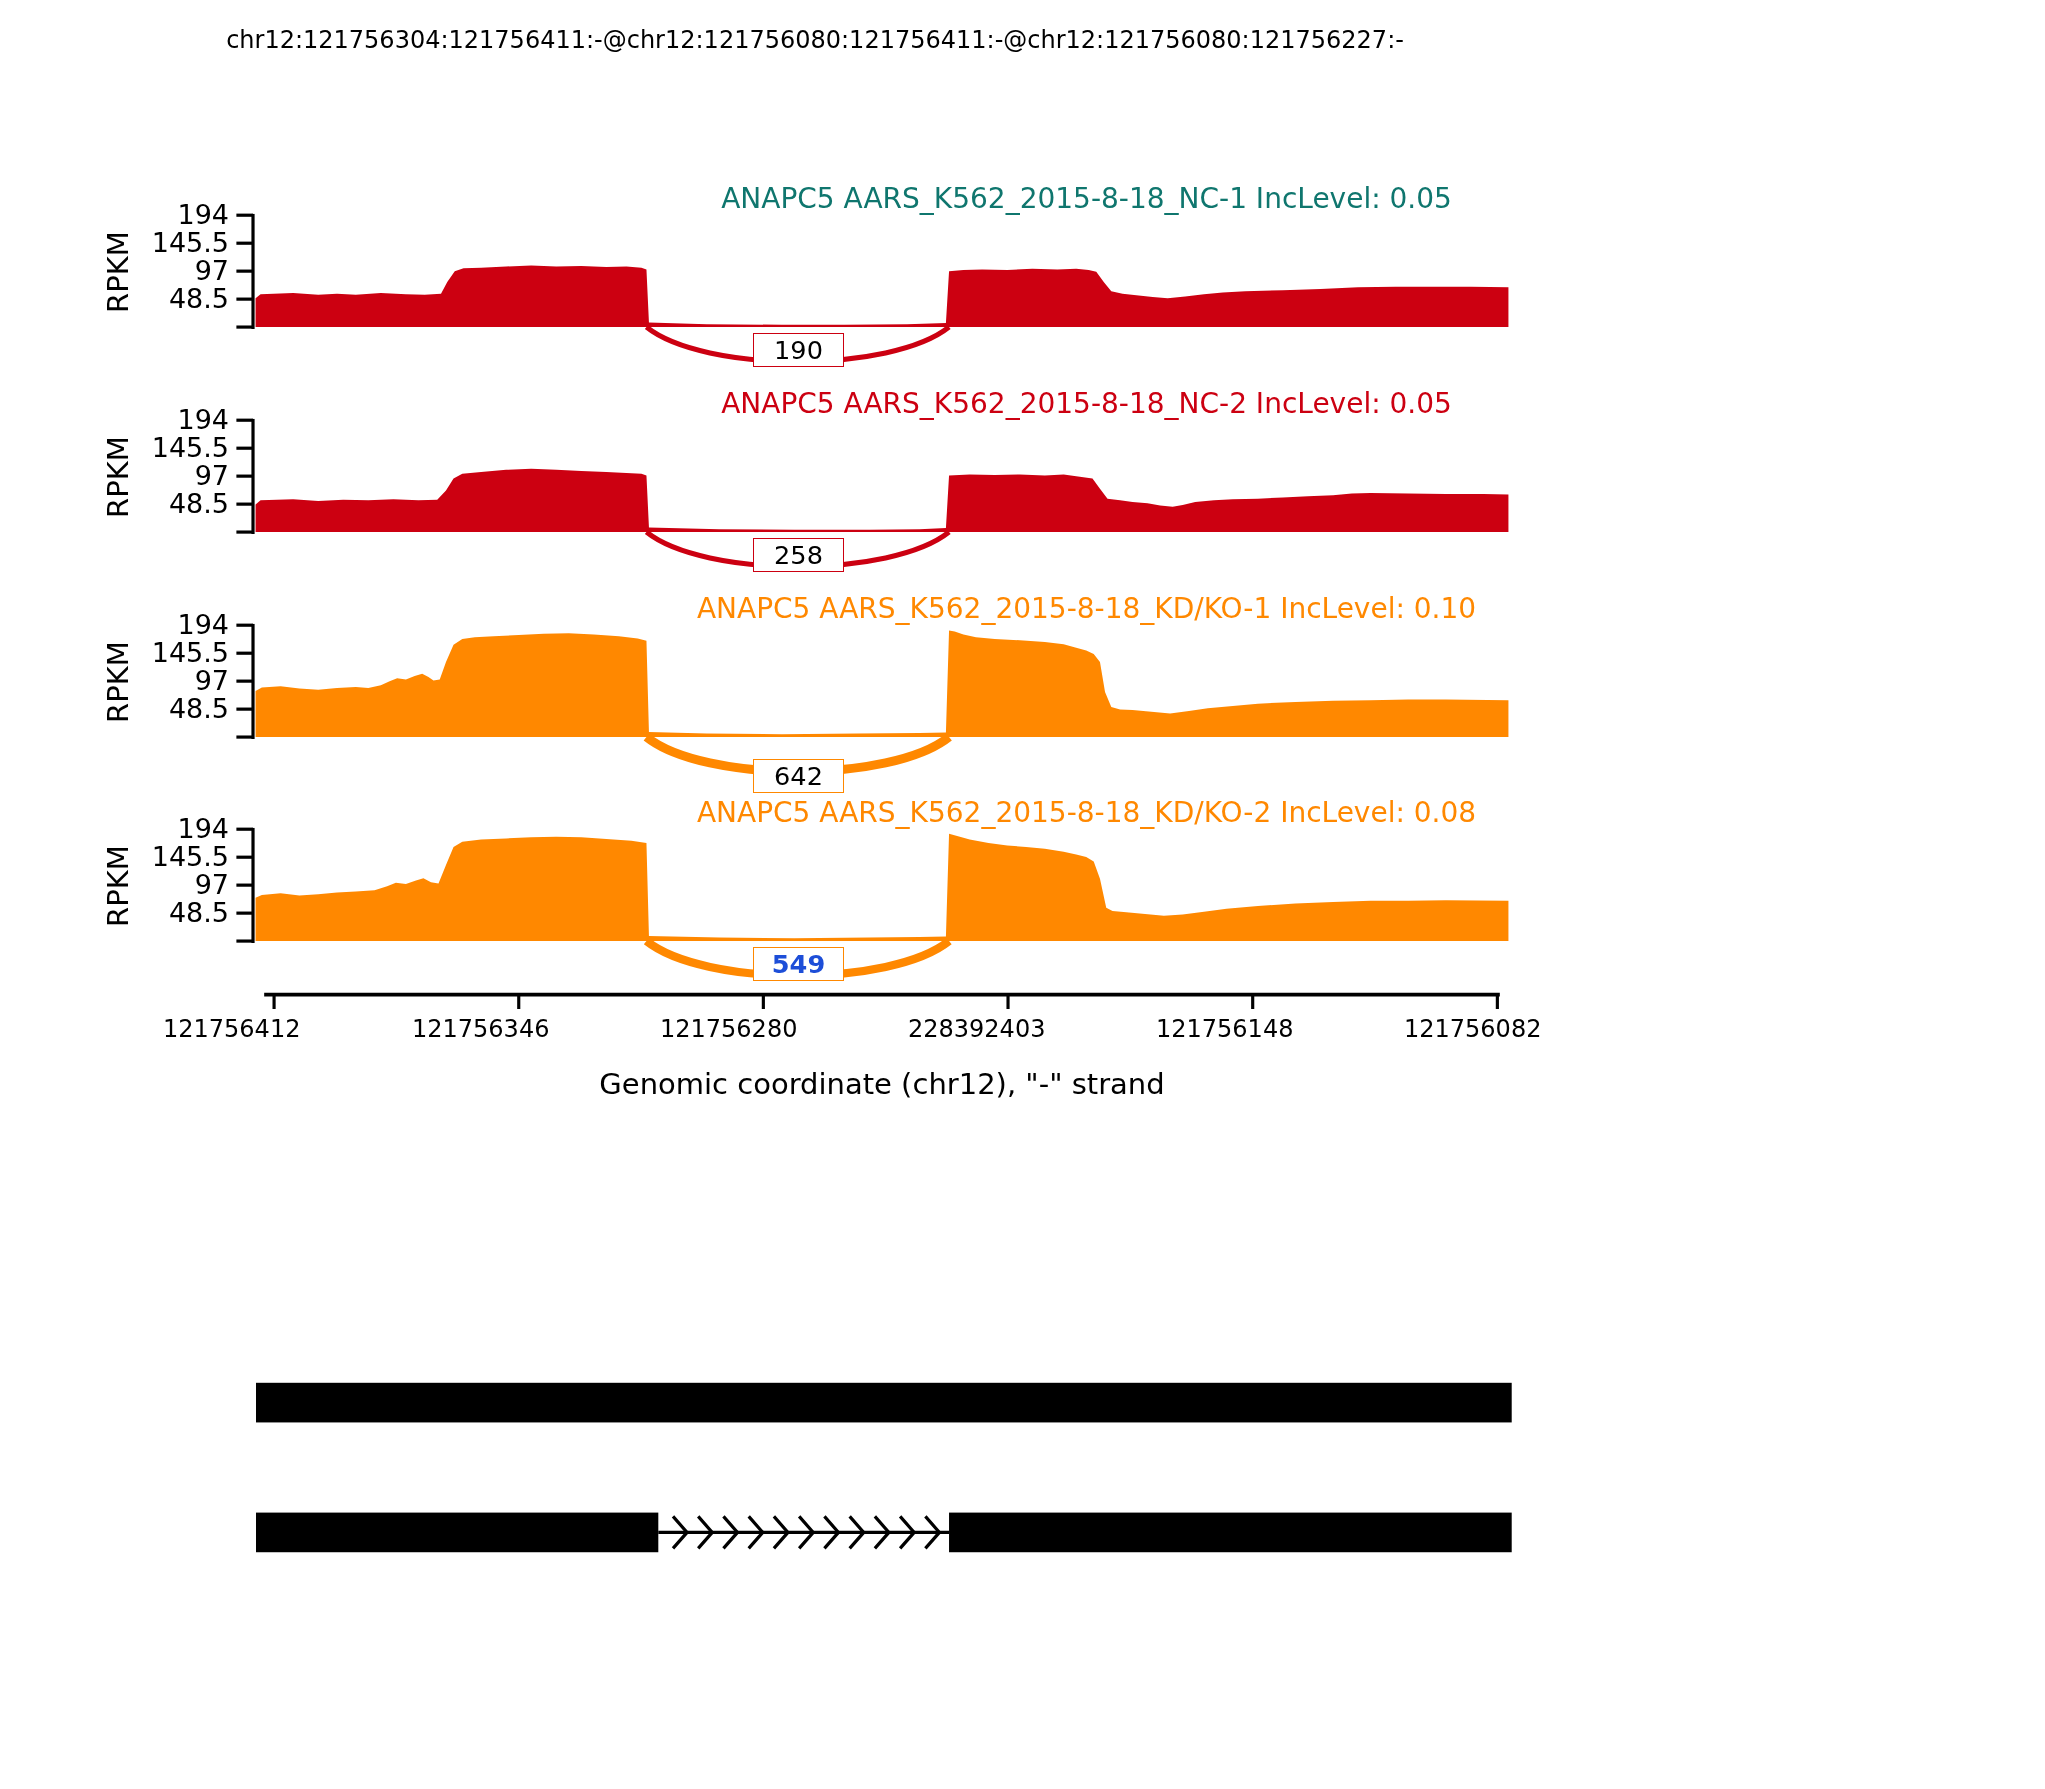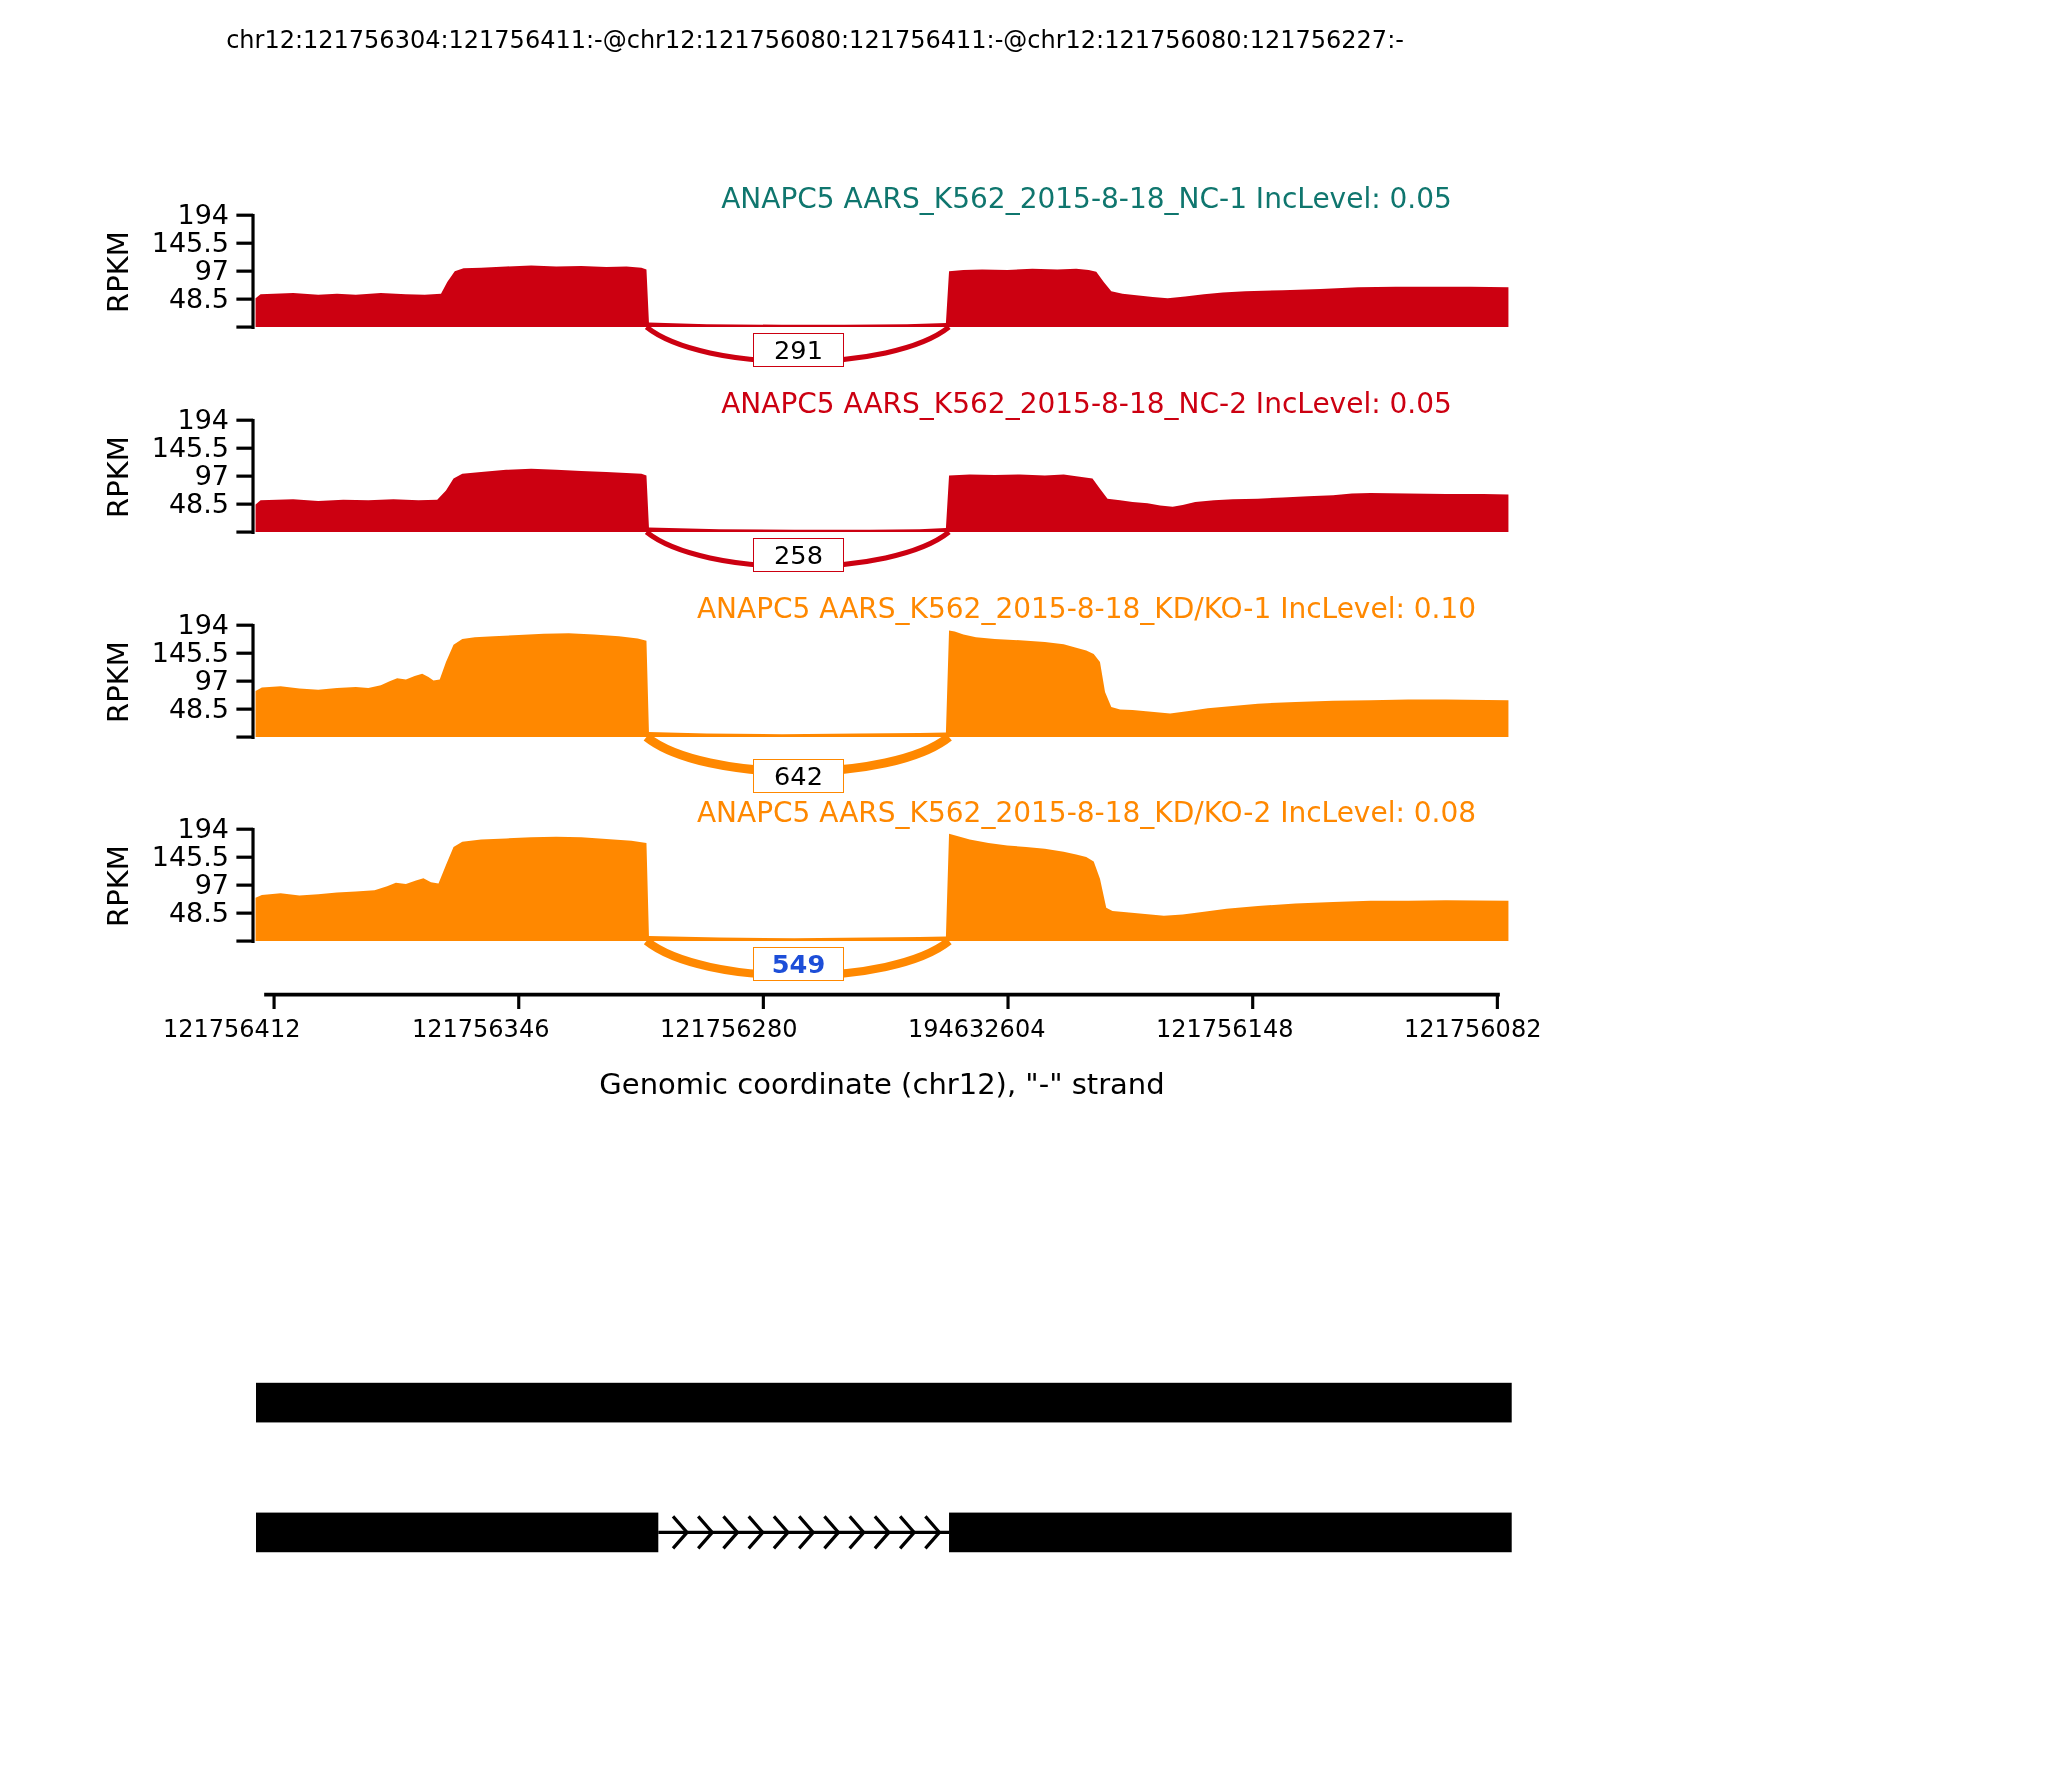--- a/index.html
+++ b/index.html
@@ -47,21 +47,21 @@
           <line x1="10" y1="0.0" x2="36" y2="0.0"></line>
           <line x1="10" y1="43.8" x2="36" y2="43.8"></line>
           <line x1="10" y1="87.5" x2="36" y2="87.5"></line>
           <line x1="10" y1="131.3" x2="36" y2="131.3"></line>
           <line x1="10" y1="175.0" x2="36" y2="175.0"></line>
         </g>
         <polygon points="40.0,175.0 40.0,129.9 47.8,123.6 98.8,121.8 138.0,124.5 167.4,122.7 196.8,124.5 236.0,121.8 275.2,123.6 304.6,124.5 330.1,122.7 339.9,104.6 351.6,87.5 365.4,83.0 392.8,82.1 432.0,80.3 471.2,78.5 510.4,80.3 549.6,79.4 588.8,81.2 620.2,80.3 643.7,82.1 651.5,84.8 655.4,167.8 745.6,170.5 863.2,171.4 961.2,171.4 1059.2,170.5 1120.0,168.7 1124.9,87.5 1147.4,85.7 1176.8,84.8 1216.0,85.7 1255.2,83.9 1294.4,84.8 1323.8,83.9 1343.4,85.7 1355.2,88.4 1366.9,104.6 1378.7,119.1 1396.3,122.7 1417.9,125.4 1443.4,128.1 1466.9,129.9 1494.3,127.2 1523.7,123.6 1553.1,120.9 1588.4,119.1 1647.2,117.3 1706.0,115.5 1764.8,112.8 1823.6,111.9 1882.4,111.9 1941.2,111.9 2000.0,112.8 2000.0,175.0" fill="#CC0011"></polygon>
         <path d="M 651.5 175 C 741.5 247 1034.9 247 1124.9 175" fill="none" stroke="#CC0011" stroke-width="8"></path>
       </svg>
     <div class="tlabel" style="color: #0f766e;">ANAPC5 AARS_K562_2015-8-18_NC-1 IncLevel: 0.05</div>
-    <div class="jcount" style="border-color: rgb(204, 0, 17); background: rgb(255, 255, 255); color: rgb(0, 0, 0);">291</div>
+    <div class="jcount" style="border-color: rgb(204, 0, 17); background: rgb(255, 255, 255); color: rgb(0, 0, 0);">190</div>
   </section>
 
   <section class="track" style="top: 420px;">
     <div class="rpkm">RPKM</div>
     <div class="yticks">
         <div class="ytick" style="top: -16.6px;">194</div>
         <div class="ytick" style="top: 11.3px;">145.5</div>
         <div class="ytick" style="top: 39px;">97</div>
         <div class="ytick" style="top: 67px;">48.5</div>
       </div>
@@ -138,21 +138,21 @@
           <line x1="831.8" y1="4" x2="831.8" y2="27" stroke-width="5"></line>
           <line x1="1219.9" y1="4" x2="1219.9" y2="27" stroke-width="5"></line>
           <line x1="1608.0" y1="4" x2="1608.0" y2="27" stroke-width="5"></line>
           <line x1="1996.1" y1="4" x2="1996.1" y2="27" stroke-width="5"></line>
         </g>
       </svg>
     <div class="xticks">
         <div class="xtick" style="left: 163px;">121756412</div>
         <div class="xtick" style="left: 412px;">121756346</div>
         <div class="xtick" style="left: 660px;">121756280</div>
-        <div class="xtick" style="left: 908px;">194632604</div>
+        <div class="xtick" style="left: 908px;">228392403</div>
         <div class="xtick" style="left: 1156px;">121756148</div>
         <div class="xtick" style="left: 1404px;">121756082</div>
       </div>
     <div class="xlabel">Genomic coordinate (chr12), "-" strand</div>
   </div>
 
   <svg class="genes" width="1266" height="192" viewBox="0 0 1980 300">
       <rect x="0.0" y="23" width="1963.9" height="62" fill="#000000"></rect>
       <rect x="0.0" y="226" width="629.2" height="62" fill="#000000"></rect>
       <rect x="1083.9" y="226" width="880.0" height="62" fill="#000000"></rect>

